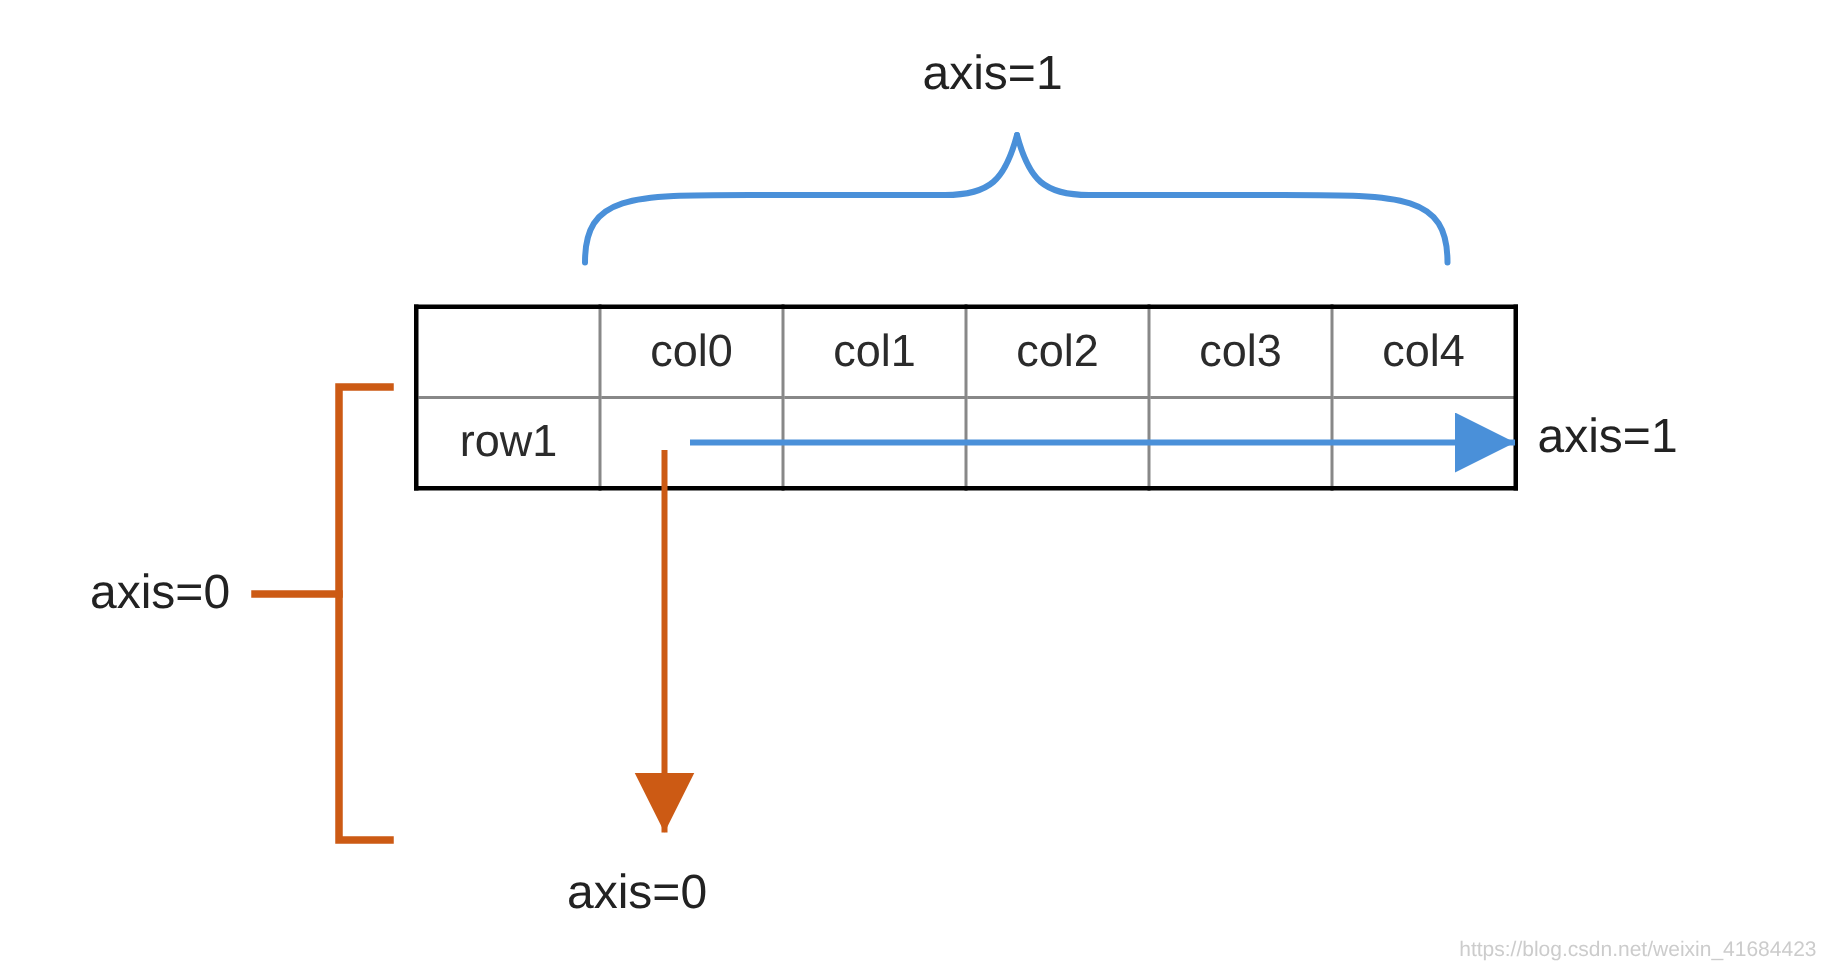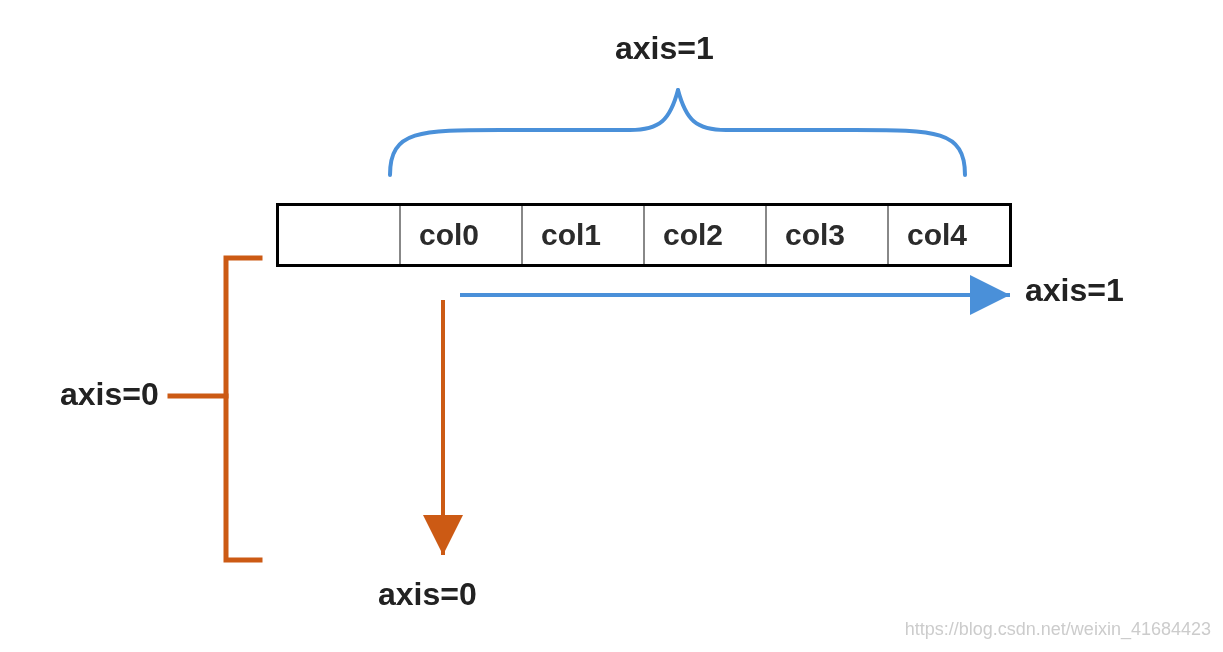--- a/index.html
+++ b/index.html
@@ -20,31 +20,30 @@
       position: absolute;
       left: 276px;
       top: 203px;
       border-collapse: collapse;
       border: 3px solid #000;
     }
     .grid-table td {
       border: 2px solid #888;
       padding: 8px 18px;
       font-size: 30px;
-      font-weight: bold;
+      font-weight: normal;
       color: #2b2b2b;
       height: 42px;
       min-width: 84px;
-      text-align: left;
+      text-align: center;
     }
     .label {
       position: absolute;
       font-size: 30px;
       color: #222;
-      font-weight: bold;
     }
     .axis1-top {
       left: 615px;
       top: 30px;
       font-size: 32px;
     }
     .axis1-right {
       left: 1025px;
       top: 272px;
       font-size: 32px;
@@ -56,21 +55,21 @@
     }
     .axis0-bottom {
       left: 378px;
       top: 576px;
       font-size: 32px;
     }
     .watermark {
       position: absolute;
       right: 12px;
       bottom: 12px;
-      font-size: 18px;
+      font-size: 14px;
       color: #ccc;
       padding-left: 20px;
     }
     svg.overlay {
       position: absolute;
       left: 0;
       top: 0;
       width: 1223px;
       height: 652px;
       pointer-events: none;
@@ -88,20 +87,28 @@
 
   <table class="grid-table">
     <tbody>
         <tr>
       <td></td>
       <td>col0</td>
       <td>col1</td>
       <td>col2</td>
       <td>col3</td>
       <td>col4</td>
+    </tr>
+    <tr>
+      <td>row1</td>
+      <td></td>
+      <td></td>
+      <td></td>
+      <td></td>
+      <td></td>
     </tr>
   </tbody>
     </table>
 
   <svg class="overlay" viewBox="0 0 1223 652">
     <defs>
       <marker id="arrow-blue" markerWidth="12" markerHeight="12" refX="10" refY="5" orient="auto">
         <path d="M0,0 L10,5 L0,10 Z" fill="#4a90d9"></path>
       </marker>
       <marker id="arrow-orange" markerWidth="12" markerHeight="12" refX="10" refY="5" orient="auto">

